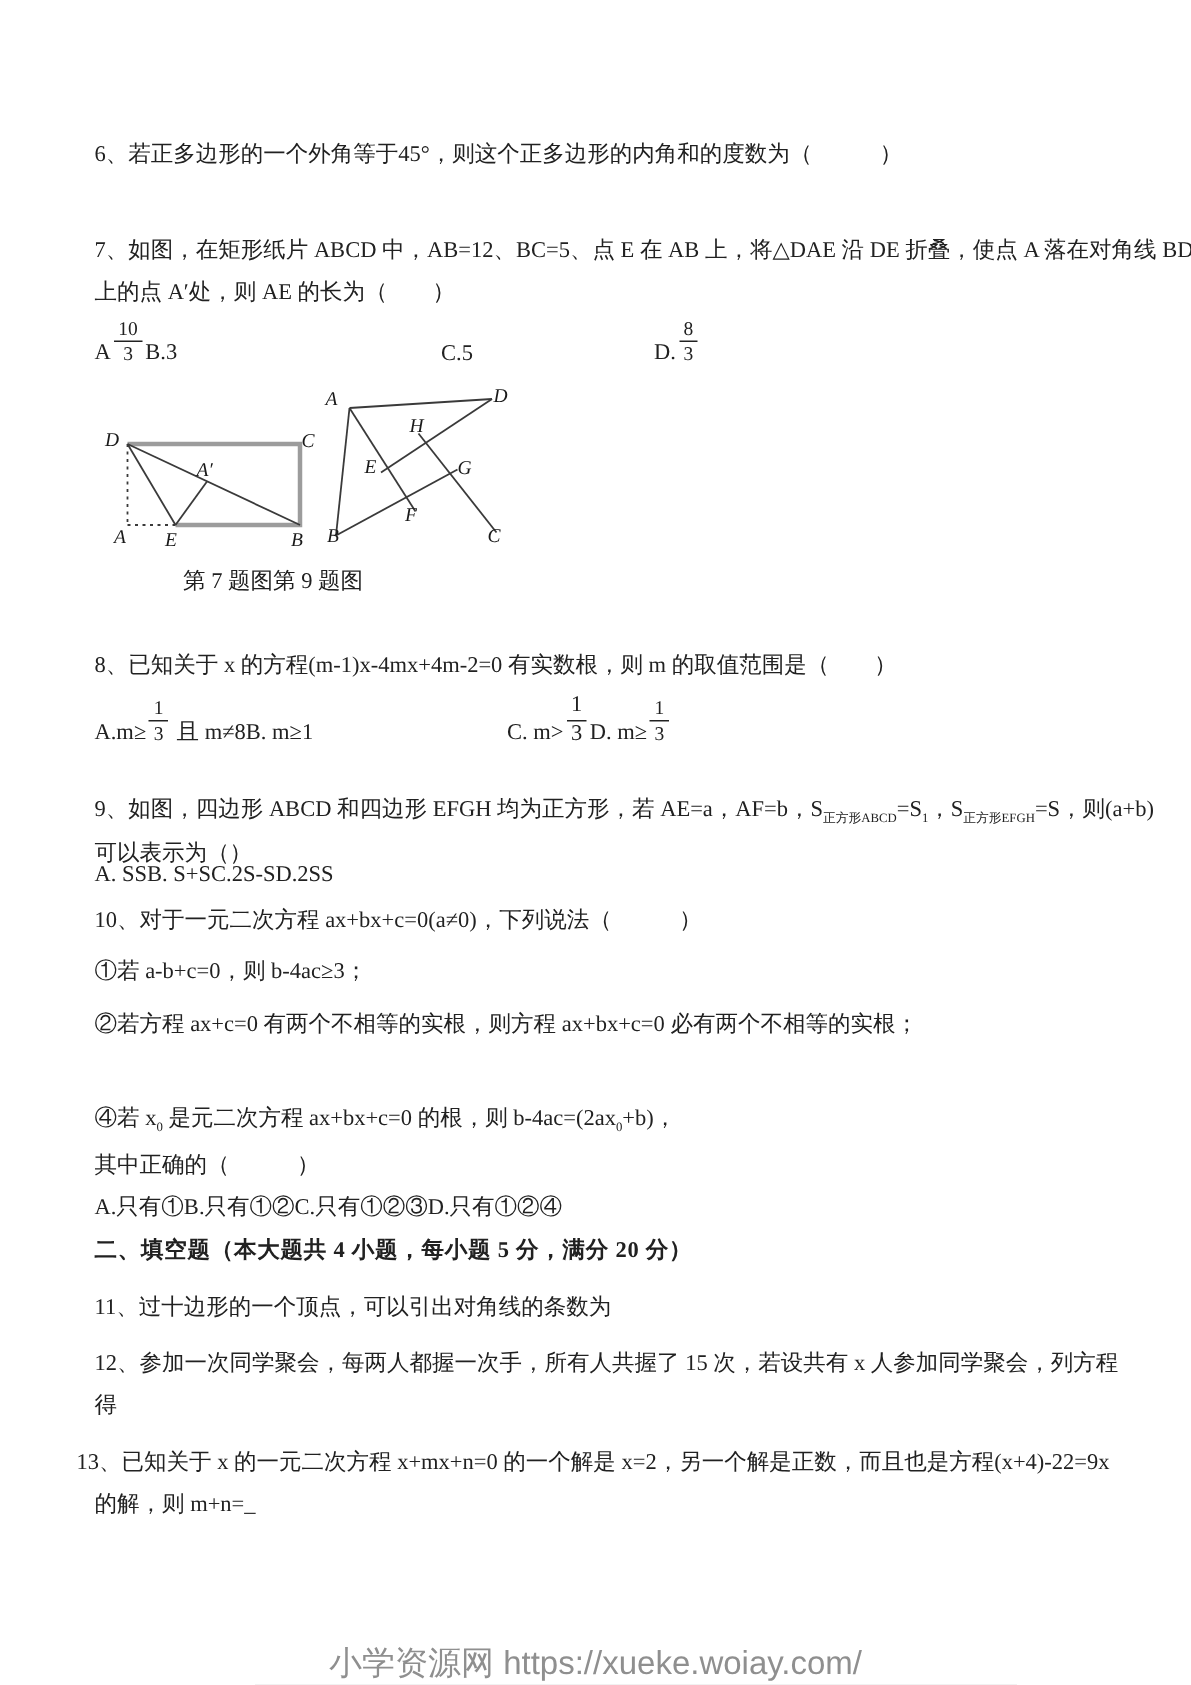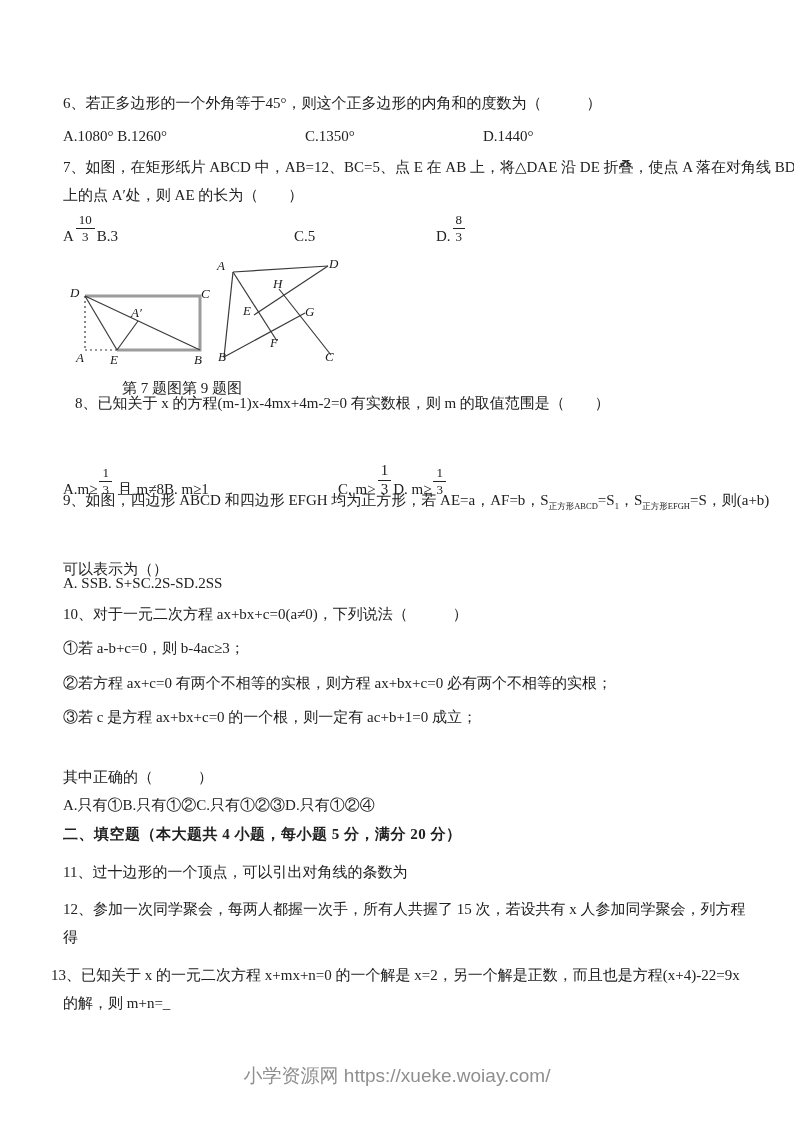--- a/index.html
+++ b/index.html
@@ -14,34 +14,29 @@
   .opt{position:absolute;bottom:0;white-space:nowrap;line-height:17px;}
   .frac{display:inline-block;text-align:center;line-height:1.05;font-size:13px;margin:0 2px;vertical-align:baseline;}
   .frac .fnum{display:block;border-bottom:1px solid #222;padding:0 3px 1px;}
   .frac .fden{display:block;padding-top:1px;}
   .frac.lg{font-size:15px;}
   sub.small{font-size:8.5px;line-height:0;}
   .bold{font-weight:bold;letter-spacing:0.5px;}
   .fig{position:absolute;}
   .fig svg{position:absolute;left:0;top:0;}
   .flabel{position:absolute;font-style:italic;font-size:13px;line-height:13px;color:#1a1a1a;}
-  #footer{position:absolute;top:1063px;left:0;width:100%;text-align:center;
-    font-size:19px;color:#8f8f8f;font-family:"Liberation Sans","DejaVu Sans",sans-serif;}
+  #footer{position:absolute;top:1094px;left:0;width:100%;text-align:center;
+    font-size:22px;color:#8f8f8f;font-family:"Liberation Sans","DejaVu Sans",sans-serif;}
 </style>
 </head>
 <body>
 
 <div id="page">
 
   <div class="t" style="left:63px;top:95px;">6、若正多边形的一个外角等于45°，则这个正多边形的内角和的度数为（　　　）</div>
-  <div class="row" style="top:128px;height:18px;">
-    <span class="t" style="left:63px;top:0;">A.1080° B.1260°</span>
-    <span class="t" style="left:305px;top:0;">C.1350°</span>
-    <span class="t" style="left:483px;top:0;">D.1440°</span>
-  </div>
 
   <div class="t" style="left:63px;top:159px;">7、如图，在矩形纸片 ABCD 中，AB=12、BC=5、点 E 在 AB 上，将△DAE 沿 DE 折叠，使点 A 落在对角线 BD</div>
   <div class="t" style="left:63px;top:187px;">上的点 A′处，则 AE 的长为（　　）</div>
   <div class="row" style="top:205px;height:40px;">
     <div class="opt" style="left:63px;"><span>A</span><span class="frac"><span class="fnum">10</span><span class="fden">3</span></span><span>B.3</span></div>
     <div class="opt" style="left:270px;margin-left:24px;">C.5</div>
     <div class="opt" style="left:436px;"><span>D.</span><span class="frac"><span class="fnum">8</span><span class="fden">3</span></span></div>
   </div>
 
   <div class="fig" style="left:60px;top:278px;width:155px;height:95px;">
@@ -75,34 +70,34 @@
     <span class="flabel" style="left:60px;top:25px;">H</span>
     <span class="flabel" style="left:30px;top:52px;">E</span>
     <span class="flabel" style="left:92px;top:53px;">G</span>
     <span class="flabel" style="left:57px;top:84px;">F</span>
     <span class="flabel" style="left:5px;top:98px;">B</span>
     <span class="flabel" style="left:112px;top:98px;">C</span>
   </div>
 
   <div class="t" style="left:122px;top:380px;">第 7 题图第 9 题图</div>
 
-  <div class="t" style="left:63px;top:395px;margin-left:12px;">8、已知关于 x 的方程(m-1)x-4mx+4m-2=0 有实数根，则 m 的取值范围是（　　）</div>
+  <div class="t" style="left:63px;top:436px;">8、已知关于 x 的方程(m-1)x-4mx+4m-2=0 有实数根，则 m 的取值范围是（　　）</div>
   <div class="row" style="top:448px;height:50px;">
     <div class="opt" style="left:63px;"><span>A.m≥</span><span class="frac"><span class="fnum">1</span><span class="fden">3</span></span> <span>且 m≠8B.  m≥1</span></div>
     <div class="opt" style="left:338px;"><span>C.  m&gt;</span><span class="frac lg"><span class="fnum">1</span><span class="fden">3</span></span><span>D.  m≥</span><span class="frac"><span class="fnum">1</span><span class="fden">3</span></span></div>
   </div>
 
-  <div class="t" style="left:63px;top:492px;"><span>9、如图，四边形 ABCD 和四边形 EFGH 均为正方形，若 AE=a，AF=b，S</span><sub class="small">正方形ABCD</sub><span>=S</span><sub class="small">1</sub><span>，S</span><sub class="small">正方形EFGH</sub><span>=S，则(a+b)</span></div>
+  <div class="t" style="left:63px;top:532px;"><span>9、如图，四边形 ABCD 和四边形 EFGH 均为正方形，若 AE=a，AF=b，S</span><sub class="small">正方形ABCD</sub><span>=S</span><sub class="small">1</sub><span>，S</span><sub class="small">正方形EFGH</sub><span>=S，则(a+b)</span></div>
   <div class="t" style="left:63px;top:549px;margin-top:12px;">可以表示为（）</div>
   <div class="t" style="left:63px;top:575px;">A.  SSB.  S+SC.2S-SD.2SS</div>
 
   <div class="t" style="left:63px;top:606px;">10、对于一元二次方程 ax+bx+c=0(a≠0)，下列说法（　　　）</div>
   <div class="t" style="left:63px;top:640px;">①若 a-b+c=0，则 b-4ac≥3；</div>
   <div class="t" style="left:63px;top:675px;">②若方程 ax+c=0 有两个不相等的实根，则方程 ax+bx+c=0 必有两个不相等的实根；</div>
-  <div class="t" style="left:63px;top:709px;">③若 c 是方程 ax+bx+c=0 的一个根，则一定有 ac+b+1=0 成立；</div>
+  <div class="t" style="left:63px;top:738px;"><span>④若 x</span><sub class="small">0</sub><span> 是元二次方程 ax+bx+c=0 的根，则 b-4ac=(2ax</span><sub class="small">0</sub><span>+b)，</span></div>
   <div class="t" style="left:63px;top:769px;">其中正确的（　　　）</div>
   <div class="t" style="left:63px;top:797px;">A.只有①B.只有①②C.只有①②③D.只有①②④</div>
 
   <div class="t bold" style="left:63px;top:826px;">二、填空题（本大题共 4 小题，每小题 5 分，满分 20 分）</div>
 
   <div class="t" style="left:63px;top:864px;">11、过十边形的一个顶点，可以引出对角线的条数为</div>
   <div class="t" style="left:63px;top:901px;">12、参加一次同学聚会，每两人都握一次手，所有人共握了 15 次，若设共有 x 人参加同学聚会，列方程</div>
   <div class="t" style="left:63px;top:929px;">得</div>
   <div class="t" style="left:51px;top:967px;">13、已知关于 x 的一元二次方程 x+mx+n=0 的一个解是 x=2，另一个解是正数，而且也是方程(x+4)-22=9x</div>
   <div class="t" style="left:63px;top:995px;">的解，则 m+n=_</div>

